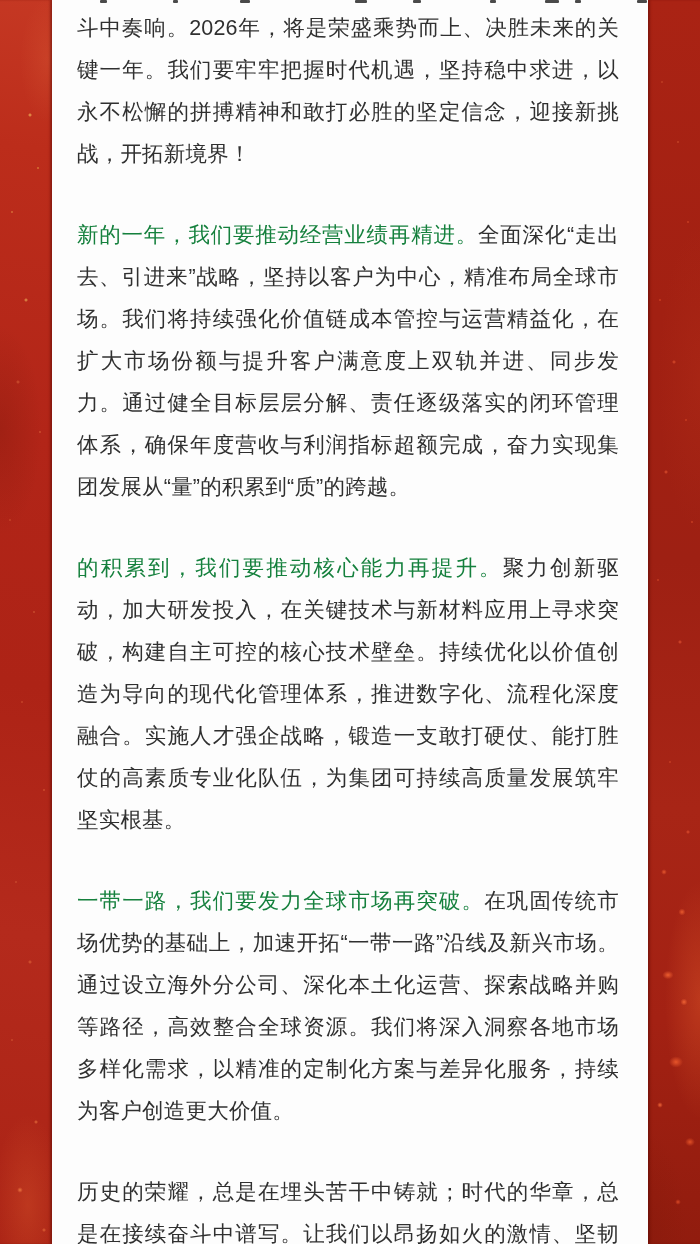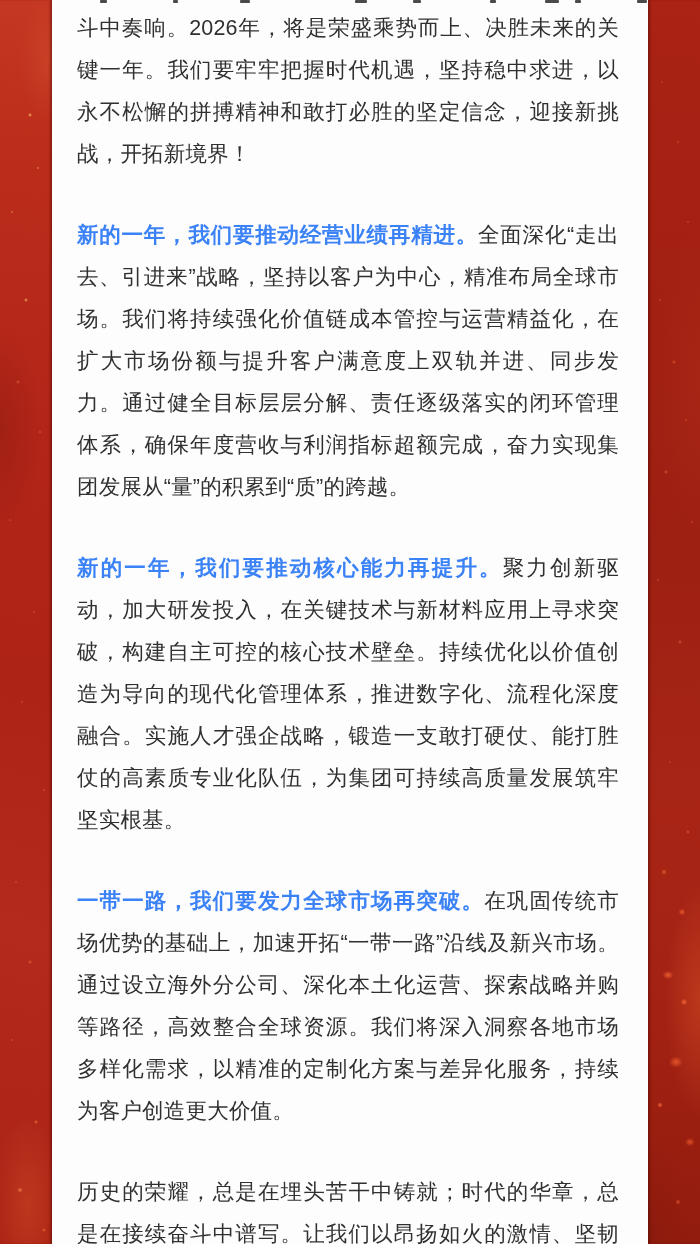--- a/index.html
+++ b/index.html
@@ -86,22 +86,22 @@
   .article p {
     margin: 0 0 39px 0;
     font-size: 21.5px;
     line-height: 42px;
     color: #303030;
     text-align: justify;
     text-justify: inter-ideograph;
     letter-spacing: 0.2px;
   }
   .article p .lead {
-    font-weight: 700;
-    color: #3b82f6;
+    font-weight: 400;
+    color: #15803d;
   }
 </style>
 </head>
 <body>
 
 <div>
   <div class="band left"></div>
   <div class="band right"></div>
 
   <div class="content">
@@ -119,21 +119,21 @@
     </div>
 
     <div class="article">
       <p>
         <span class="lead"></span><span>斗中奏响。2026年，将是荣盛乘势而上、决胜未来的关键一年。我们要牢牢把握时代机遇，坚持稳中求进，以永不松懈的拼搏精神和敢打必胜的坚定信念，迎接新挑战，开拓新境界！</span>
       </p>
       <p>
         <span class="lead">新的一年，我们要推动经营业绩再精进。</span><span>全面深化“走出去、引进来”战略，坚持以客户为中心，精准布局全球市场。我们将持续强化价值链成本管控与运营精益化，在扩大市场份额与提升客户满意度上双轨并进、同步发力。通过健全目标层层分解、责任逐级落实的闭环管理体系，确保年度营收与利润指标超额完成，奋力实现集团发展从“量”的积累到“质”的跨越。</span>
       </p>
       <p>
-        <span class="lead">新的一年，我们要推动核心能力再提升。</span><span>聚力创新驱动，加大研发投入，在关键技术与新材料应用上寻求突破，构建自主可控的核心技术壁垒。持续优化以价值创造为导向的现代化管理体系，推进数字化、流程化深度融合。实施人才强企战略，锻造一支敢打硬仗、能打胜仗的高素质专业化队伍，为集团可持续高质量发展筑牢坚实根基。</span>
+        <span class="lead">的积累到，我们要推动核心能力再提升。</span><span>聚力创新驱动，加大研发投入，在关键技术与新材料应用上寻求突破，构建自主可控的核心技术壁垒。持续优化以价值创造为导向的现代化管理体系，推进数字化、流程化深度融合。实施人才强企战略，锻造一支敢打硬仗、能打胜仗的高素质专业化队伍，为集团可持续高质量发展筑牢坚实根基。</span>
       </p>
       <p>
         <span class="lead">一带一路，我们要发力全球市场再突破。</span><span>在巩固传统市场优势的基础上，加速开拓“一带一路”沿线及新兴市场。通过设立海外分公司、深化本土化运营、探索战略并购等路径，高效整合全球资源。我们将深入洞察各地市场多样化需求，以精准的定制化方案与差异化服务，持续为客户创造更大价值。</span>
       </p>
       <p>
         <span class="lead"></span><span>历史的荣耀，总是在埋头苦干中铸就；时代的华章，总是在接续奋斗中谱写。让我们以昂扬如火的激情、坚韧如山的意志，向着高效节能耐火材料服务商的宏伟目标坚定迈</span>
       </p>
     </div>
 
   </div>

